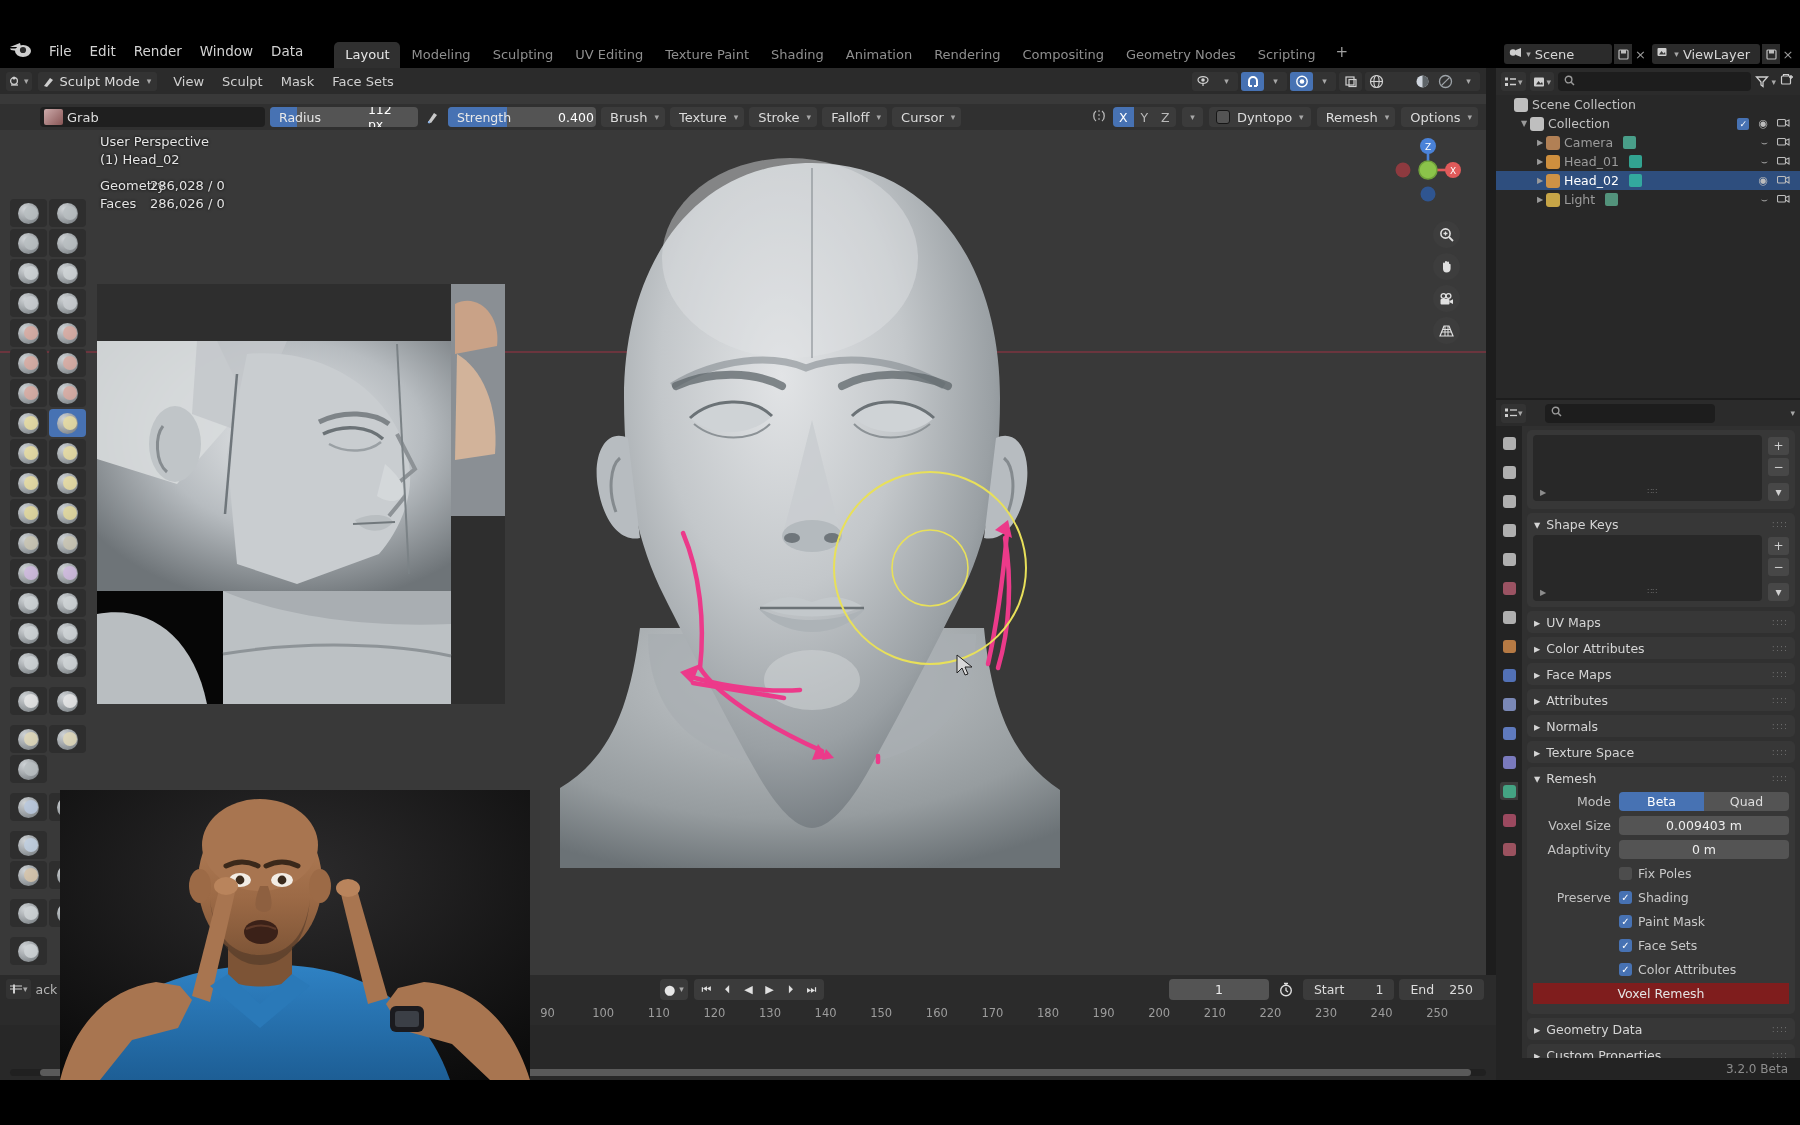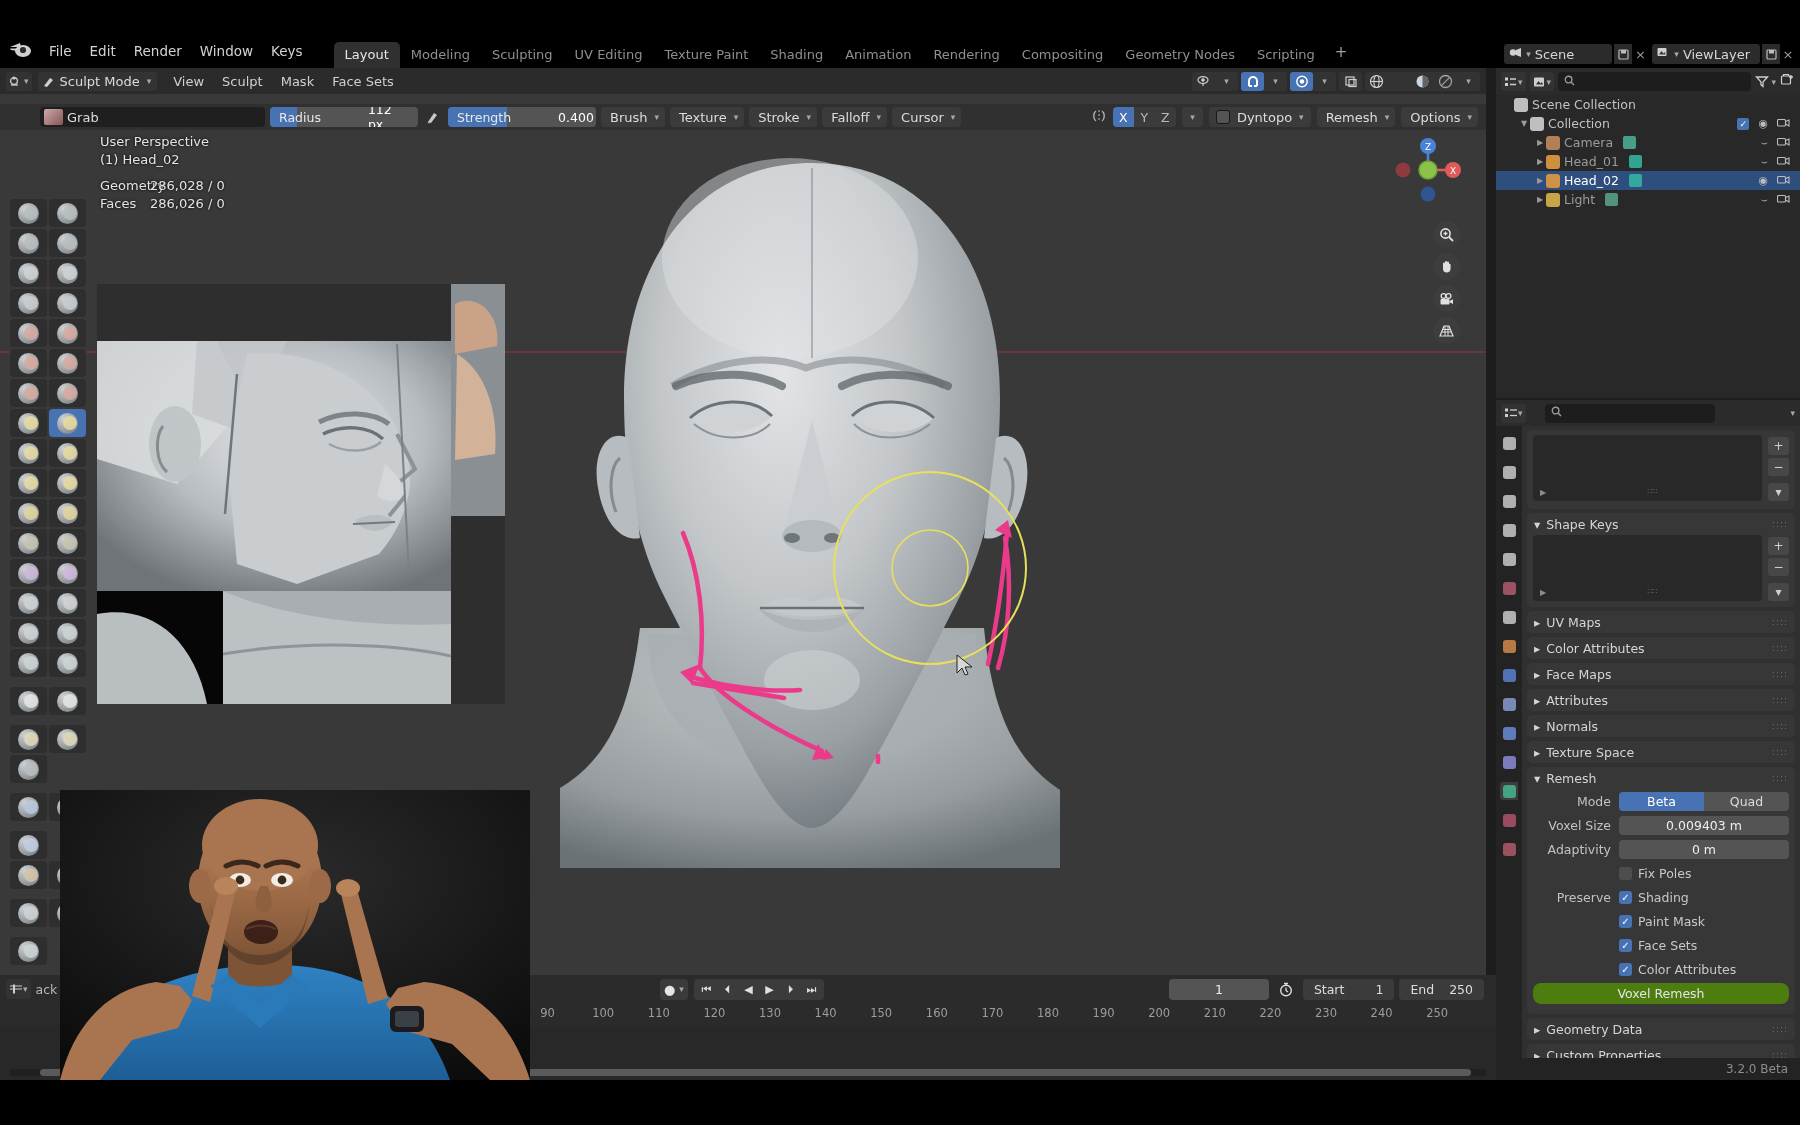--- a/index.html
+++ b/index.html
@@ -113,21 +113,21 @@
   .row .lab { width:92px; text-align:right; color:#c2c2c2; padding-right:8px;}
   .val { flex:1; background:#545454; border-radius:4px; height:19px; display:flex;
       align-items:center; justify-content:center; color:#eee; font-size:12.5px; margin-right:6px;}
   .segbtn { flex:1; display:flex; height:19px; border-radius:4px; overflow:hidden; margin-right:6px;}
   .segbtn>div { flex:1; display:flex; align-items:center; justify-content:center;
      background:#545454; color:#ddd; font-size:12.5px;}
   .segbtn>div.on { background:#4772b3; color:#fff;}
   .chk { width:13px; height:13px; border-radius:3px; background:#4772b3; display:flex;
      align-items:center; justify-content:center; color:#fff; font-size:10px; margin-right:6px;}
   .chk.off { background:#4d4d4d;}
-  .bigbtn { margin:3px 6px 6px 6px; height:21px; background:#4d7c0f; border-radius:8px;
+  .bigbtn { margin:3px 6px 6px 6px; height:21px; background:#7f1d1d; border-radius:0;
      display:flex; align-items:center; justify-content:center; color:#e4e4e4; font-size:12.5px;}
   .statusbar { position:absolute; left:1496px; bottom:45px; width:304px; height:22px; background:#232323;
      display:flex; align-items:center; justify-content:flex-end; padding-right:12px;
      color:#8d8d8d; font-size:12px;}
 
   
   #timeline { position:absolute; left:0; top:975px; width:1496px; height:105px; background:#282828;}
   .tl-header { display:flex; align-items:center; height:28px; background:#2b2b2b; padding:0 6px; gap:5px;}
   .playgrp { display:flex; background:#3b3b3b; border-radius:4px; height:21px; align-items:center; padding:0 2px;}
   .pbtn { width:21px; height:21px; display:flex; align-items:center; justify-content:center;
@@ -159,21 +159,21 @@
         <circle cx="15" cy="10" r="3.1" fill="#2b2b2b"></circle>
         <path d="M2 7 L12 3 L13 7 Z" fill="#cfcfcf"></path>
         <path d="M2 8.6 L11 8.6 L9 11 L3 10 Z" fill="#cfcfcf"></path>
       </svg>
     </div>
     <div id="menus" style="display:flex;">
         <div class="menu-item">File</div>
         <div class="menu-item">Edit</div>
         <div class="menu-item">Render</div>
         <div class="menu-item">Window</div>
-        <div class="menu-item">Keys</div>
+        <div class="menu-item">Data</div>
       </div>
     <div class="wsp-tabs" id="wsps">
         <div class="wsp active">Layout</div>
         <div class="wsp">Modeling</div>
         <div class="wsp">Sculpting</div>
         <div class="wsp">UV Editing</div>
         <div class="wsp">Texture Paint</div>
         <div class="wsp">Shading</div>
         <div class="wsp">Animation</div>
         <div class="wsp">Rendering</div>

